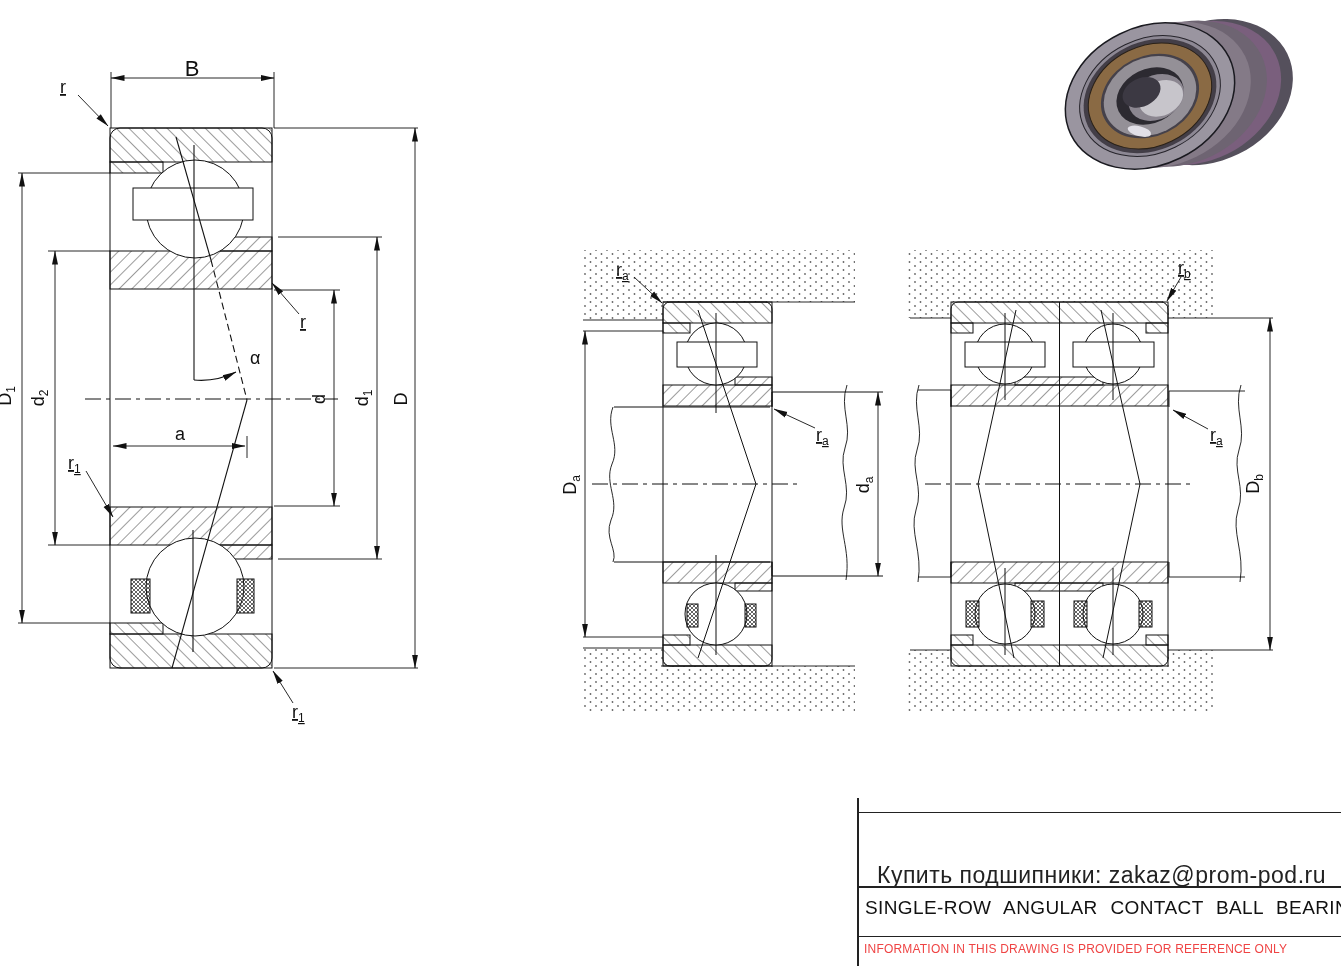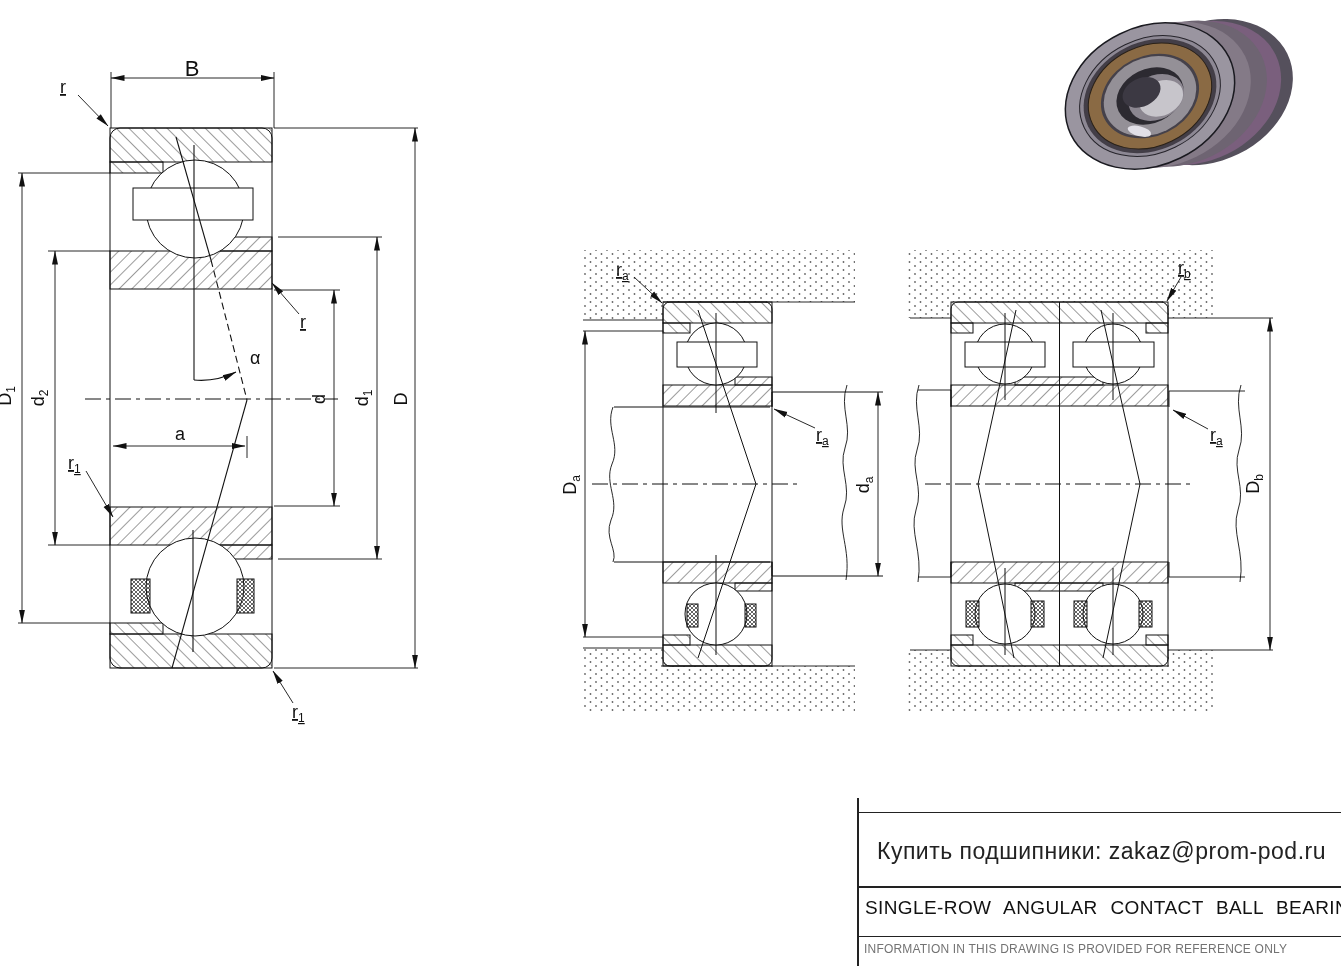--- a/index.html
+++ b/index.html
@@ -4,25 +4,25 @@
 <style>
   html,body{margin:0;padding:0;background:#fff;}
   #page{position:relative;width:1341px;height:966px;background:#ffffff;overflow:hidden;
         font-family:"Liberation Sans",sans-serif;}
   svg text{font-family:"Liberation Sans",sans-serif;fill:#111;}
   .t{font-size:18px;}
   .big{font-size:22px;}
   .sub{font-size:12px;}
   .und{text-decoration:underline;}
   .f-line{position:absolute;background:#222;}
-  .contact{position:absolute;left:877px;top:838px;width:460px;font-size:23px;color:#222;
+  .contact{position:absolute;left:877px;top:862px;width:460px;font-size:23px;color:#222;
            letter-spacing:0.5px;white-space:nowrap;}
   .tb-title{position:absolute;left:865px;top:897px;width:476px;font-size:19px;color:#111;
             letter-spacing:0.4px;word-spacing:7px;white-space:nowrap;}
-  .tb-note{position:absolute;left:864px;top:942px;width:476px;font-size:12px;color:#737373;
+  .tb-note{position:absolute;left:864px;top:942px;width:476px;font-size:12px;color:#ef4444;
            letter-spacing:0.2px;white-space:nowrap;}
 </style>
 </head>
 <body>
 
 <div id="page">
 
 <svg width="1341" height="966" viewBox="0 0 1341 966">
   <defs>
     <pattern id="h1" width="9" height="9" patternUnits="userSpaceOnUse" patternTransform="rotate(-45)">

